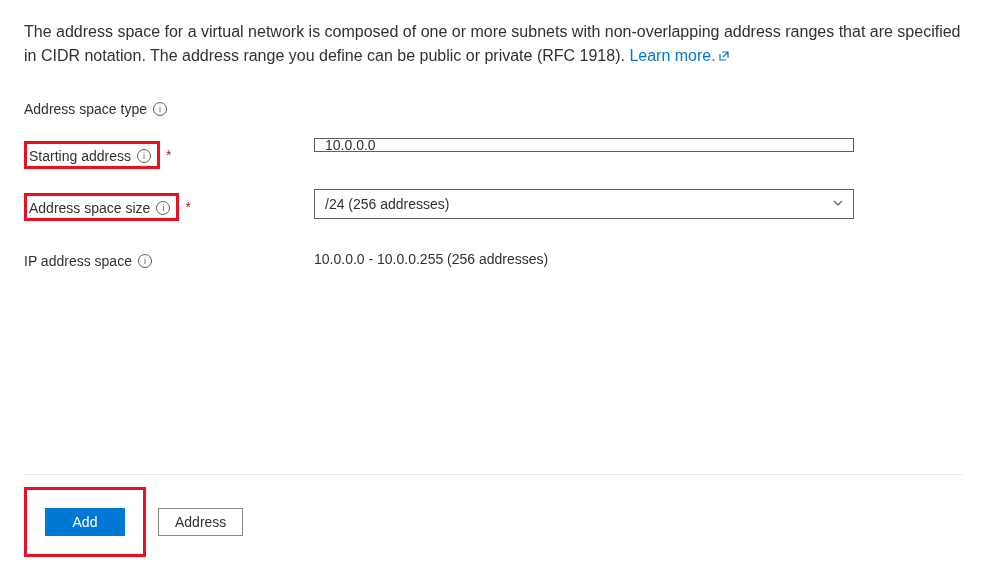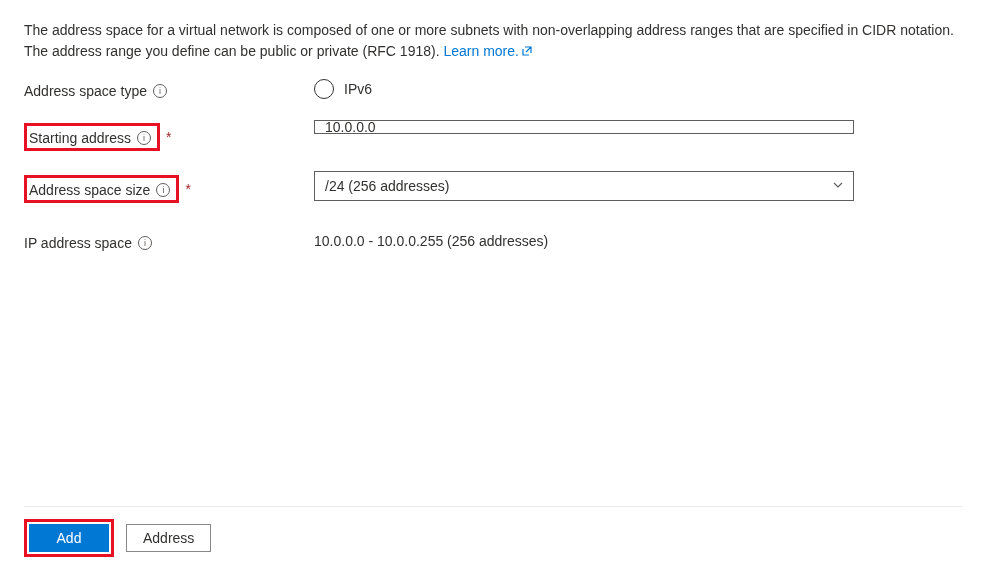--- a/index.html
+++ b/index.html
@@ -10,21 +10,21 @@
       width: 987px;
       height: 571px;
       position: relative;
       background: #fff;
     }
     .panel { padding: 20px 24px 0 24px; height: 100%; display: flex; flex-direction: column; }
     .header-row { display: flex; align-items: flex-start; justify-content: space-between; margin-bottom: 36px; }
     h1 { font-size: 26px; font-weight: 600; color: #1b1a19; }
     .close-btn { background: none; border: none; cursor: pointer; padding: 4px; font-size: 18px; color: #605e5c; line-height: 1; }
 
-    .description { font-size: 14px; line-height: 1.5; color: #323130; margin-bottom: 16px; max-width: 940px; }
+    .description { font-size: 16px; line-height: 1.5; color: #323130; margin-bottom: 28px; max-width: 940px; }
     .description a { color: #0078d4; text-decoration: none; }
     .external-icon { display: inline-block; margin-left: 2px; vertical-align: -1px; }
 
     .form-body { flex: 1; }
     .form-row { display: flex; align-items: flex-start; margin-bottom: 20px; }
     .form-row.size-row { margin-bottom: 28px; }
     .label-col { width: 290px; padding-top: 4px; display: flex; align-items: center; }
     .label-text { font-size: 14px; color: #323130; }
     .info-icon { display: inline-flex; align-items: center; justify-content: center; width: 14px; height: 14px; border: 1px solid #605e5c; border-radius: 50%; font-size: 9px; color: #605e5c; margin-left: 6px; cursor: default; font-style: normal; line-height: 1; }
     .required { color: #a4262c; margin-left: 6px; }
@@ -63,21 +63,21 @@
     .footer {
       border-top: 1px solid #edebe9; padding: 12px 0 14px 0; display: flex; gap: 12px; align-items: center;
     }
     .btn {
       min-width: 80px; height: 28px; font-size: 14px; font-family: inherit;
       border: 1px solid #8a8886; background: #fff; color: #323130; cursor: pointer; padding: 0 16px;
     }
     .btn-primary {
       background: #0078d4; border-color: #0078d4; color: #fff; font-weight: 400;
     }
-    .btn-highlight-wrap { border: 3px solid #e81123; padding: 2px; display: inline-block; line-height: 0; }
+    .btn-highlight-wrap { border: 3px solid #e81123; padding: 18px; display: inline-block; line-height: 0; }
   </style>
 </head>
 <body>
 
 <div class="panel">
 
 
   <div class="form-body">
 
     <p class="description">
@@ -87,24 +87,20 @@
             </svg></span></a>
     </p>
 
     <div class="form-row">
       <div class="label-col">
         <span class="label-text">Address space type</span>
         <span class="info-icon">i</span>
       </div>
       <div class="control-col">
         <div class="radio-group">
-          <label class="radio-item">
-            <span class="radio-outer"></span>
-            <span class="radio-label">IPv6</span>
-          </label>
         </div>
       </div>
     </div>
 
     <div class="form-row" style="">
       <div class="label-col">
         <span class="highlight">
           <span class="label-text">Starting address</span>
           <span class="info-icon">i</span>
         </span>

